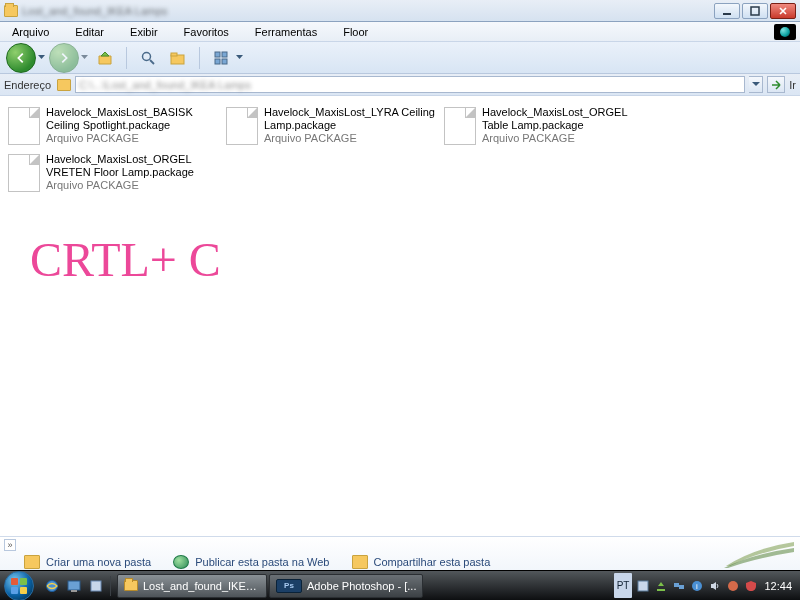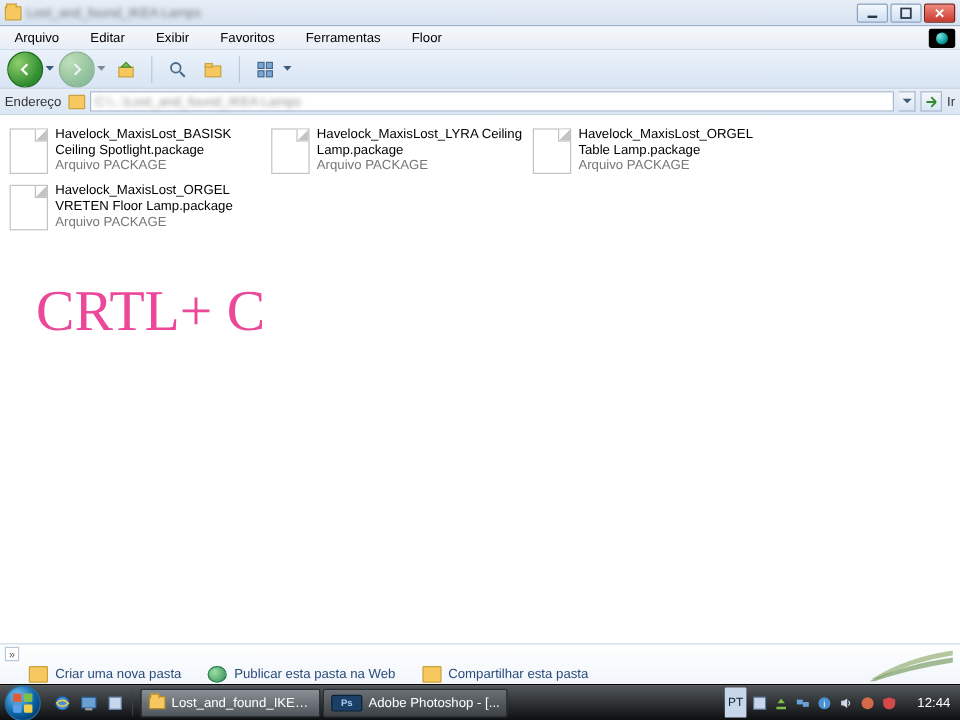--- a/index.html
+++ b/index.html
@@ -78,21 +78,21 @@
 .ql .qlbtn { width:20px; height:20px; display:flex; align-items:center; justify-content:center; cursor:pointer; border-radius:2px; }
 
 .apps { display:flex; align-items:center; gap:2px; margin-left:4px; }
 .app-btn { height:24px; min-width:150px; max-width:160px; background: linear-gradient(#6a7075,#3c4145); border:1px solid #2a2e32; border-radius:2px; display:flex; align-items:center; padding:0 6px; gap:5px; cursor:pointer; }
 .app-btn.active { background: linear-gradient(#8a9196,#4e5459); }
 .app-btn .lbl { white-space:nowrap; overflow:hidden; text-overflow:ellipsis; font-size:11px; }
 
 .tray { margin-left:auto; display:flex; align-items:center; gap:4px; padding:0 4px; }
 .tray .lang { font-size:10px; background:#c8d6ea; color:#123; padding:7px 3px; border-radius:1px; cursor:pointer; }
 .tray .ic { width:14px; height:14px; display:flex; align-items:center; justify-content:center; cursor:pointer; }
-.clock { font-size:11px; margin-left:12px; }
+.clock { font-size:11px; margin-left:2px; }
 
 .folder-mini { width:14px; height:11px; background:#f6c85f; border:1px solid #b68a2a; border-radius:1px; position:relative; }
 .folder-mini::before{content:"";position:absolute;top:-3px;left:0;width:6px;height:3px;background:#f6c85f;border:1px solid #b68a2a;border-bottom:none;}
 
 .ps-ico { width:26px; height:14px; background:#1b3f66; border:1px solid #0a2238; border-radius:2px; display:flex; align-items:center; justify-content:center; font-size:8px; font-weight:bold; color:#a8caf0; }
 
 </style>
 </head>
 <body>
 

